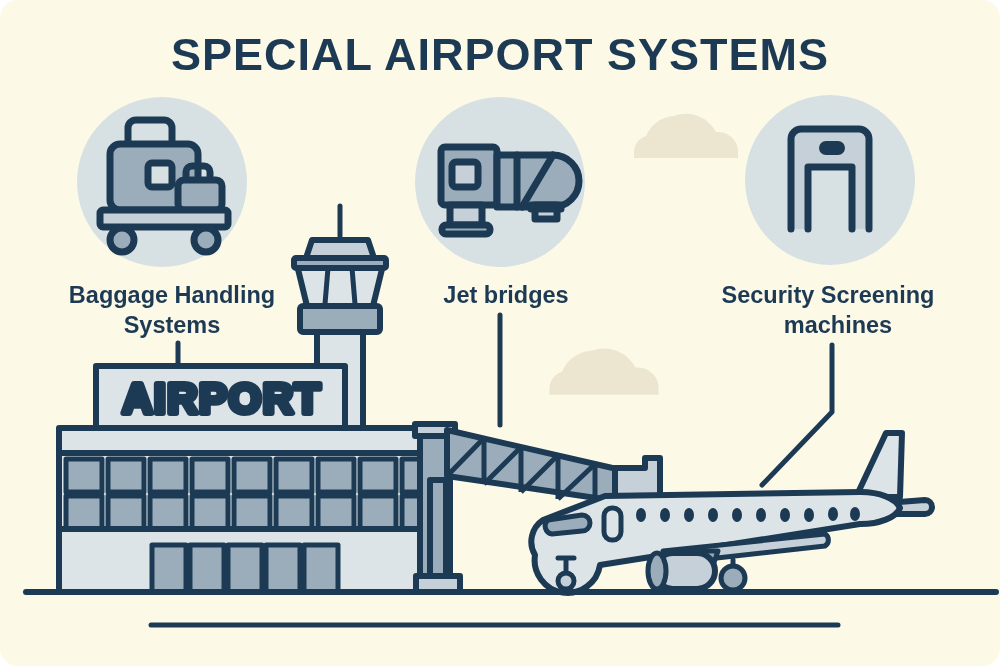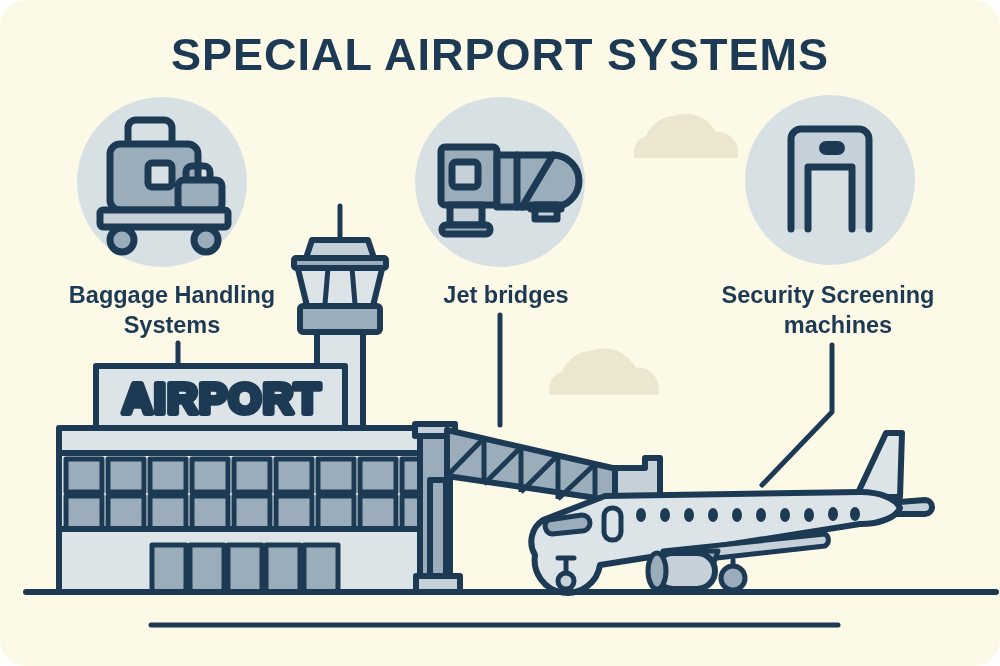--- a/index.html
+++ b/index.html
@@ -5,21 +5,21 @@
   html, body {
     margin: 0;
     padding: 0;
     background: #ffffff;
   }
   #stage {
     position: relative;
     width: 1000px;
     height: 666px;
     background: #fdf9e7;
-    border-radius: 26px;
+    border-radius: 18px;
     overflow: hidden;
     font-family: "Liberation Sans", sans-serif;
     text-align: right;
   }
   #artboard {
     position: absolute;
     inset: 0;
   }
   svg.scene {
     position: absolute;

